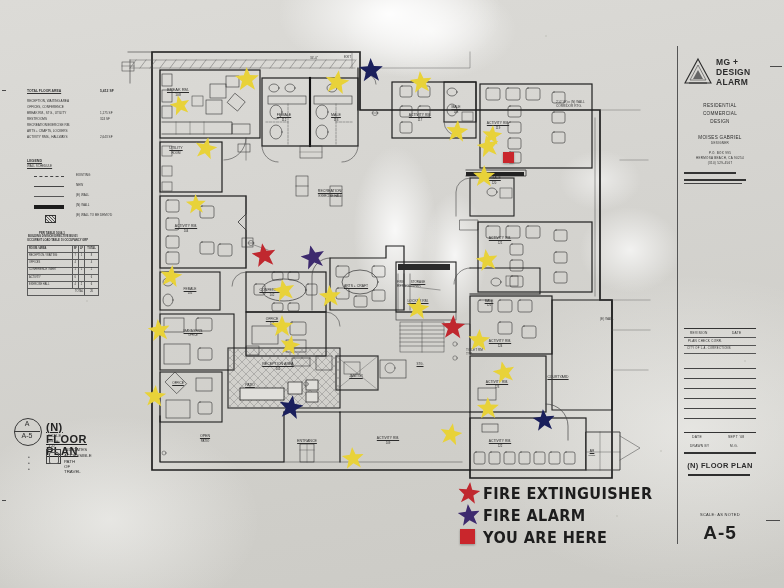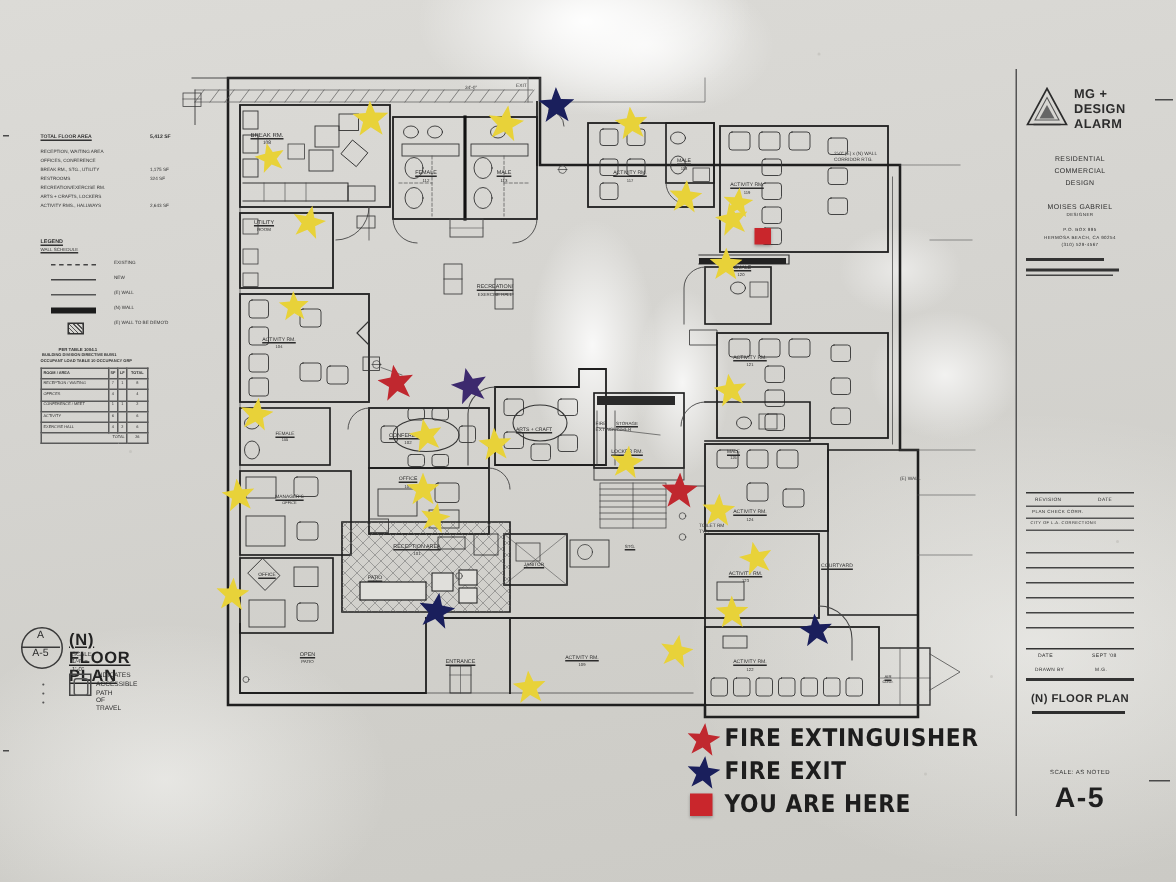--- a/index.html
+++ b/index.html
@@ -507,23 +507,23 @@
 
   <div id="legend">
       <div class="leg-row">
         <div class="leg-sym">
           <div class="star" style="background: rgb(192, 40, 47); transform: rotate(6deg);"></div>
         </div>
         <div class="leg-txt">FIRE EXTINGUISHER</div>
       </div>
       <div class="leg-row">
         <div class="leg-sym">
-          <div class="star" style="background: rgb(26, 31, 92); transform: rotate(6deg);"></div>
+          <div class="star" style="background: rgb(61, 42, 110); transform: rotate(-6deg);"></div>
         </div>
-        <div class="leg-txt">FIRE EXIT</div>
+        <div class="leg-txt">FIRE ALARM</div>
       </div>
       <div class="leg-row">
         <div class="leg-sym">
           <div class="sq-marker" style="background: rgb(201, 38, 44);"></div>
         </div>
         <div class="leg-txt">YOU ARE HERE</div>
       </div>
     </div>
 
   <div>

